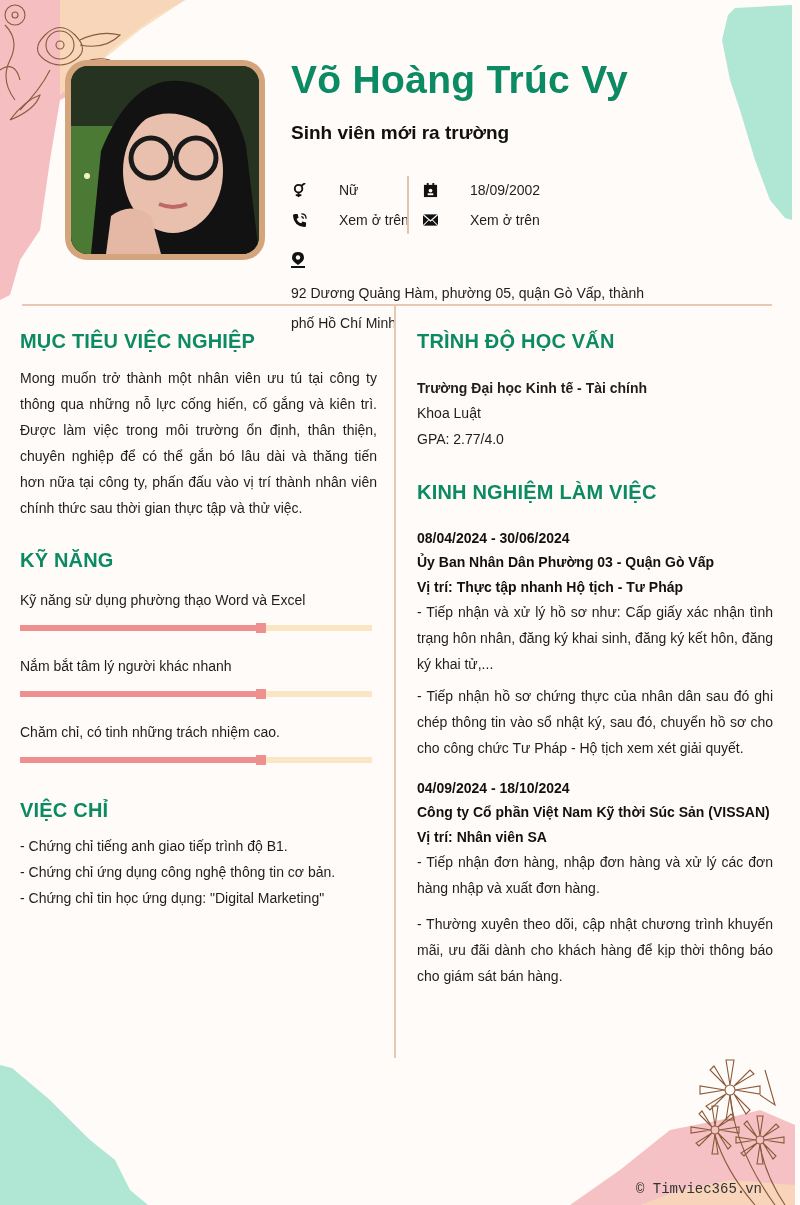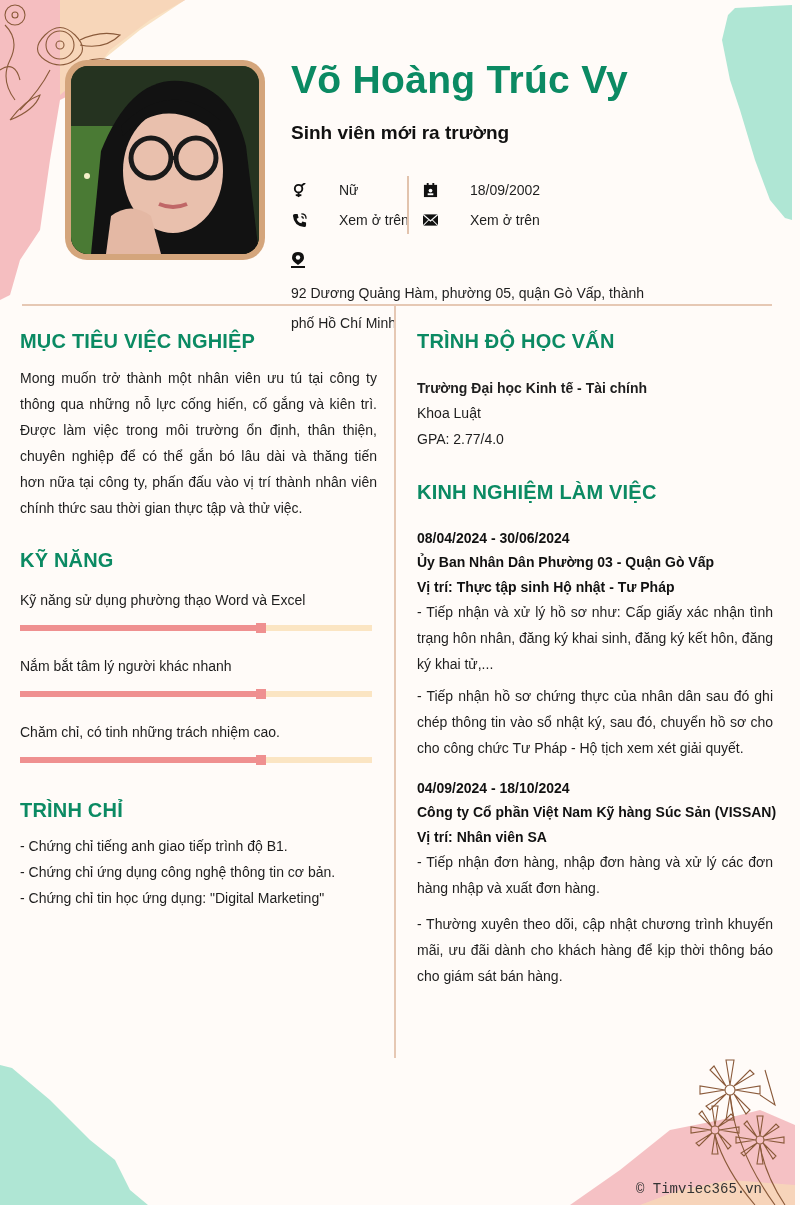--- a/index.html
+++ b/index.html
@@ -212,38 +212,38 @@
     <div class="skill-fill" style="width:246px"></div>
     <div class="skill-knob" style="left:236px"></div>
   </div>
 
   <div class="skill-label" style="top:724px">Chăm chỉ, có tinh những trách nhiệm cao.</div>
   <div class="skill-bar" style="top:757px">
     <div class="skill-fill" style="width:246px"></div>
     <div class="skill-knob" style="left:236px"></div>
   </div>
 
-  <div class="section-title" style="left:20px;top:799px">TRÌNH CHỈ</div>
+  <div class="section-title" style="left:20px;top:799px">VIỆC CHỈ</div>
   <div class="cert" style="top:838px">- Chứng chỉ tiếng anh giao tiếp trình độ B1.</div>
   <div class="cert" style="top:864px">- Chứng chỉ ứng dụng công nghệ thông tin cơ bản.</div>
   <div class="cert" style="top:890px">- Chứng chỉ tin học ứng dụng: "Digital Marketing"</div>
 
   <div class="section-title" style="left:417px;top:330px">TRÌNH ĐỘ HỌC VẤN</div>
   <div class="edu-line bold" style="top:380px">Trường Đại học Kinh tế - Tài chính</div>
   <div class="edu-line" style="top:405px">Khoa Luật</div>
   <div class="edu-line" style="top:431px">GPA: 2.77/4.0</div>
 
   <div class="section-title" style="left:417px;top:481px">KINH NGHIỆM LÀM VIỆC</div>
 
   <div class="exp-line" style="top:530px">08/04/2024 - 30/06/2024</div>
   <div class="exp-line" style="top:554px">Ủy Ban Nhân Dân Phường 03 - Quận Gò Vấp</div>
-  <div class="exp-line" style="top:579px">Vị trí: Thực tập sinh Hộ nhật - Tư Pháp</div>
+  <div class="exp-line" style="top:579px">Vị trí: Thực tập nhanh Hộ tịch - Tư Pháp</div>
   <div class="exp-para" style="top:599px">- Tiếp nhận và xử lý hồ sơ như: Cấp giấy xác nhận tình trạng hôn nhân, đăng ký khai sinh, đăng ký kết hôn, đăng ký khai tử,...</div>
   <div class="exp-para" style="top:683px">- Tiếp nhận hồ sơ chứng thực của nhân dân sau đó ghi chép thông tin vào sổ nhật ký, sau đó, chuyển hồ sơ cho cho công chức Tư Pháp - Hộ tịch xem xét giải quyết.</div>
 
   <div class="exp-line" style="top:780px">04/09/2024 - 18/10/2024</div>
-  <div class="exp-line" style="top:804px">Công ty Cổ phần Việt Nam Kỹ hàng Súc Sản (VISSAN)</div>
+  <div class="exp-line" style="top:804px">Công ty Cổ phần Việt Nam Kỹ thời Súc Sản (VISSAN)</div>
   <div class="exp-line" style="top:829px">Vị trí: Nhân viên SA</div>
   <div class="exp-para" style="top:911px">- Thường xuyên theo dõi, cập nhật chương trình khuyến mãi, ưu đãi dành cho khách hàng để kịp thời thông báo cho giám sát bán hàng.</div>
   <div class="exp-para" style="top:849px">- Tiếp nhận đơn hàng, nhập đơn hàng và xử lý các đơn hàng nhập và xuất đơn hàng.</div>
 
   <div class="watermark">© Timviec365.vn</div>
 </div>
 
 </body></html>

